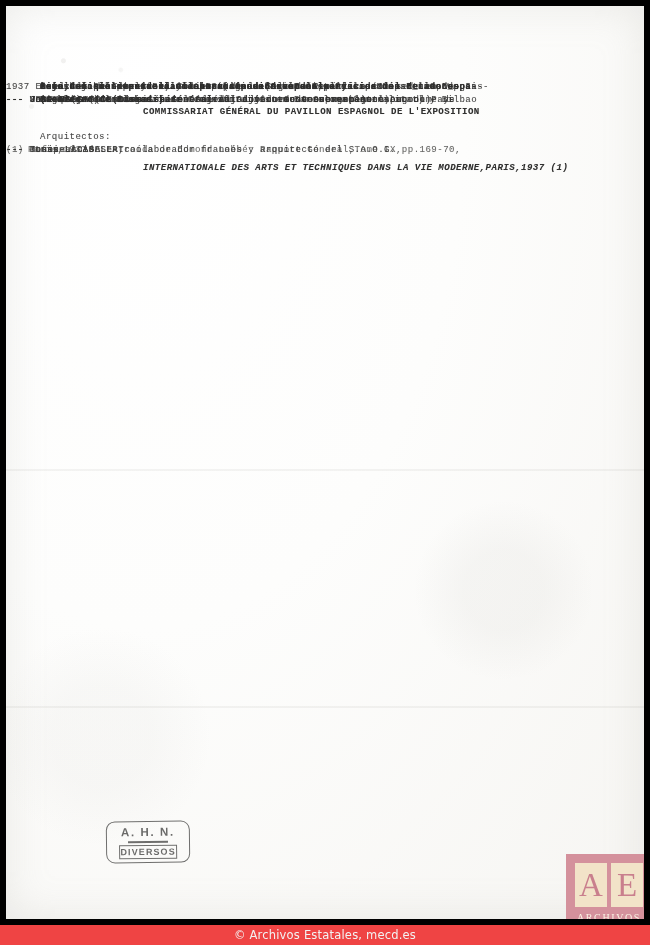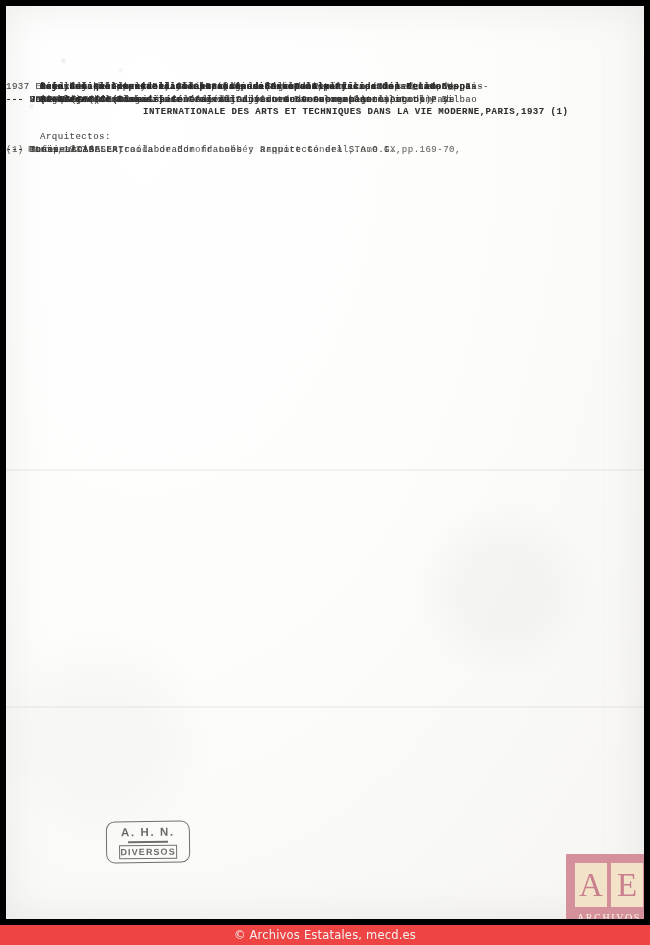--- a/index.html
+++ b/index.html
@@ -205,20 +205,21 @@
 <body>
 
 <div id="viewer">
 
   <div id="page">
 
     <div class="crease c1"></div>
     <div class="crease c2"></div>
 
     <div id="headerBlock" class="typed strong">
+      <span class="hline">COMMISSARIAT GÉNÉRAL DU PAVILLON ESPAGNOL DE L'EXPOSITION</span>
       <span class="hline">INTERNATIONALE DES ARTS ET TECHNIQUES DANS LA VIE MODERNE,PARIS,1937 (1)</span>
     </div>
 
     <div id="bodyBlock">
 
       <div class="para">
         <span class="ln typed"><span>1937</span><span> </span><span>En el mes de Febrero el Gobierno de la Segunda República con sede en Va-</span></span>
         <span class="ln typed indent1">lencia forma una Comisión compuesta de Sub-Secretarios de Departamentos</span>
         <span class="ln typed indent1">ministeriales particularmente instresados en la participación de la E_posi-</span>
         <span class="ln typed indent1">ción,bajo la presidencia del Sub-Secretario de la Presidencia del Con-</span>

